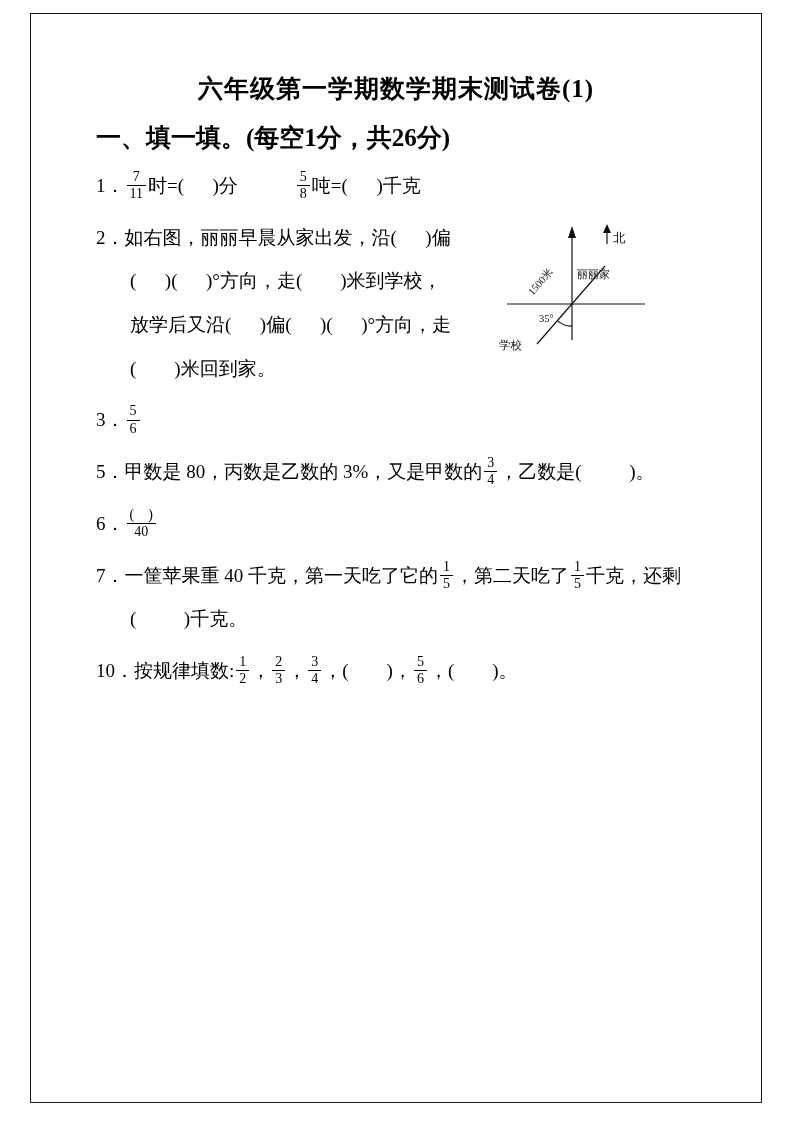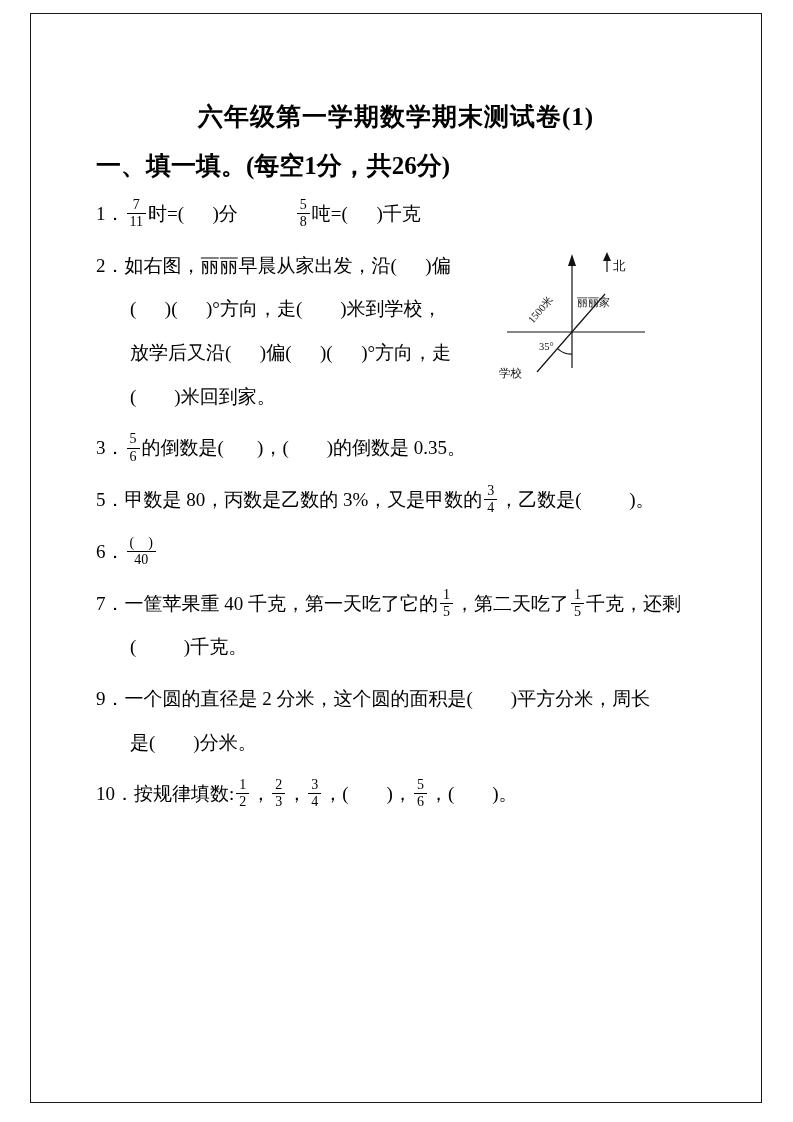--- a/index.html
+++ b/index.html
@@ -5,21 +5,21 @@
   * { margin:0; padding:0; box-sizing:border-box; }
   html,body { background:#ffffff; }
   .page {
     position:relative; width:793px; height:1122px; background:#fff;
     font-family:"Liberation Serif","DejaVu Serif",serif; color:#000; overflow:hidden;
   }
   .frame {
     position:absolute; left:30px; top:13px; width:732px; height:1090px;
     border:1.6px solid #1a1a1a; pointer-events:none;
   }
-  .content { position:absolute; left:96px; top:100px; width:600px; }
+  .content { position:absolute; left:96px; top:72px; width:600px; }
   .title {
     font-size:25px; font-weight:700; text-align:center; letter-spacing:1px;
     margin-bottom:16px;
   }
   .section { font-size:25px; font-weight:700; margin-bottom:10px; }
   .q {
     font-size:19px; line-height:2.3; padding-left:34px; text-indent:-34px;
     margin-bottom:8px;
   }
   .t, .qn { white-space:pre-wrap; }
@@ -63,30 +63,28 @@
         <text x="136" y="24" font-size="12.5">北</text>
         <text x="100" y="60" font-size="11">丽丽家</text>
         <text x="66" y="66" font-size="10.5" text-anchor="middle" transform="rotate(-49 66 66)">1500米</text>
         <text x="62" y="104" font-size="10.5">35°</text>
         <text x="22" y="131" font-size="11.5">学校</text>
       </svg></span><span class="qn">2．</span><span class="t">如右图，丽丽早晨从家出发，沿(      )偏
 (      )(      )°方向，走(        )米到学校，
 放学后又沿(      )偏(      )(      )°方向，走
 (        )米回到家。</span></div>
 
-    <div class="q"><span class="qn">3．</span><span class="frac"><span class="fn">5</span><span class="fd">6</span></span><span class="t">的倒数是(       )，(        )的倒数是 0.35。</span></div>
+    <div class="q"><span class="qn">3．</span><span class="frac"><span class="fn">5</span><span class="fd">6</span></span></div>
 
 
     <div class="q"><span class="qn">5．</span><span class="t">甲数是 80，丙数是乙数的 3%，又是甲数的</span><span class="frac"><span class="fn">3</span><span class="fd">4</span></span><span class="t">，乙数是(          )。</span></div>
 
     <div class="q"><span class="qn">6．</span><span class="frac"><span class="fn">(    )</span><span class="fd">40</span></span></div>
 
     <div class="q"><span class="qn">7．</span><span class="t">一筐苹果重 40 千克，第一天吃了它的</span><span class="frac"><span class="fn">1</span><span class="fd">5</span></span><span class="t">，第二天吃了</span><span class="frac"><span class="fn">1</span><span class="fd">5</span></span><span class="t">千克，还剩
 (          )千克。</span></div>
 
 
-    <div class="q"><span class="qn">9．</span><span class="t">一个圆的直径是 2 分米，这个圆的面积是(        )平方分米，周长
-是(        )分米。</span></div>
 
     <div class="q"><span class="qn">10．</span><span class="t">按规律填数:</span><span class="frac"><span class="fn">1</span><span class="fd">2</span></span><span class="t">，</span><span class="frac"><span class="fn">2</span><span class="fd">3</span></span><span class="t">，</span><span class="frac"><span class="fn">3</span><span class="fd">4</span></span><span class="t">，(        )，</span><span class="frac"><span class="fn">5</span><span class="fd">6</span></span><span class="t">，(        )。</span></div>
 
   </div>
 </div>
 
 </body></html>

